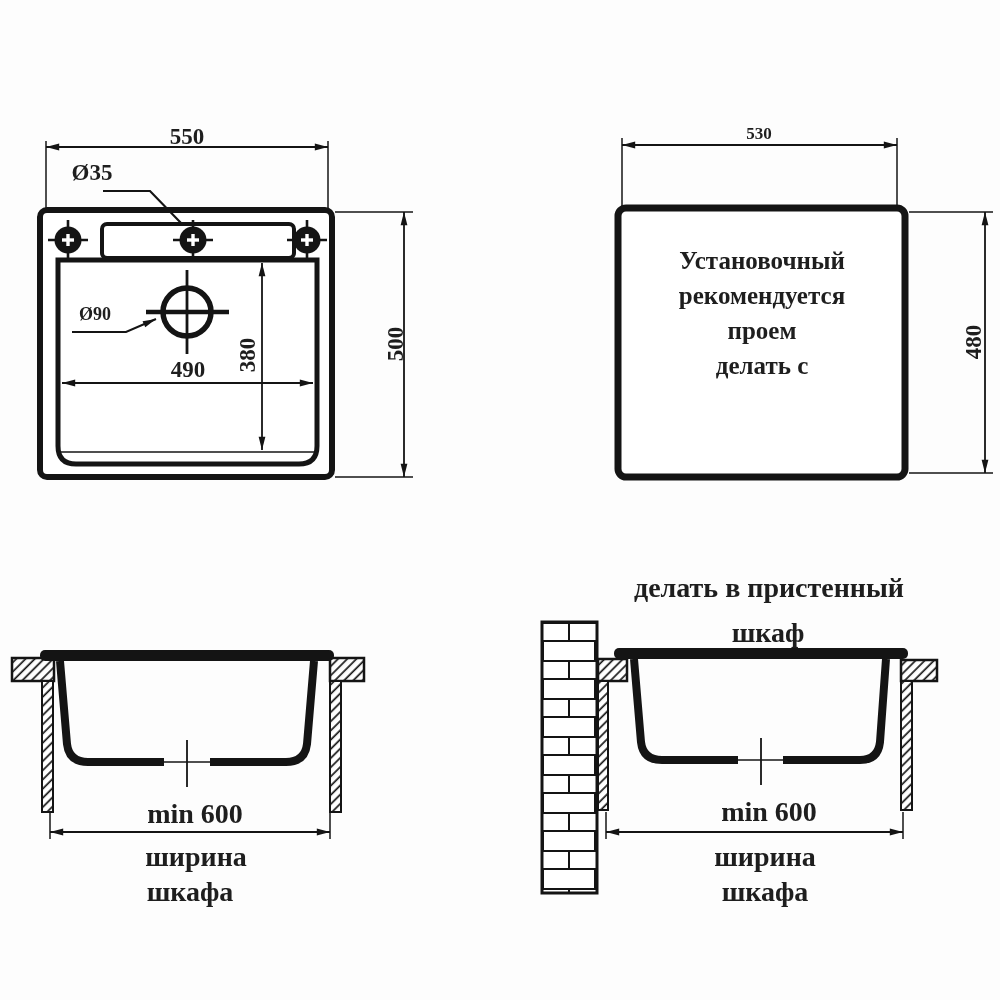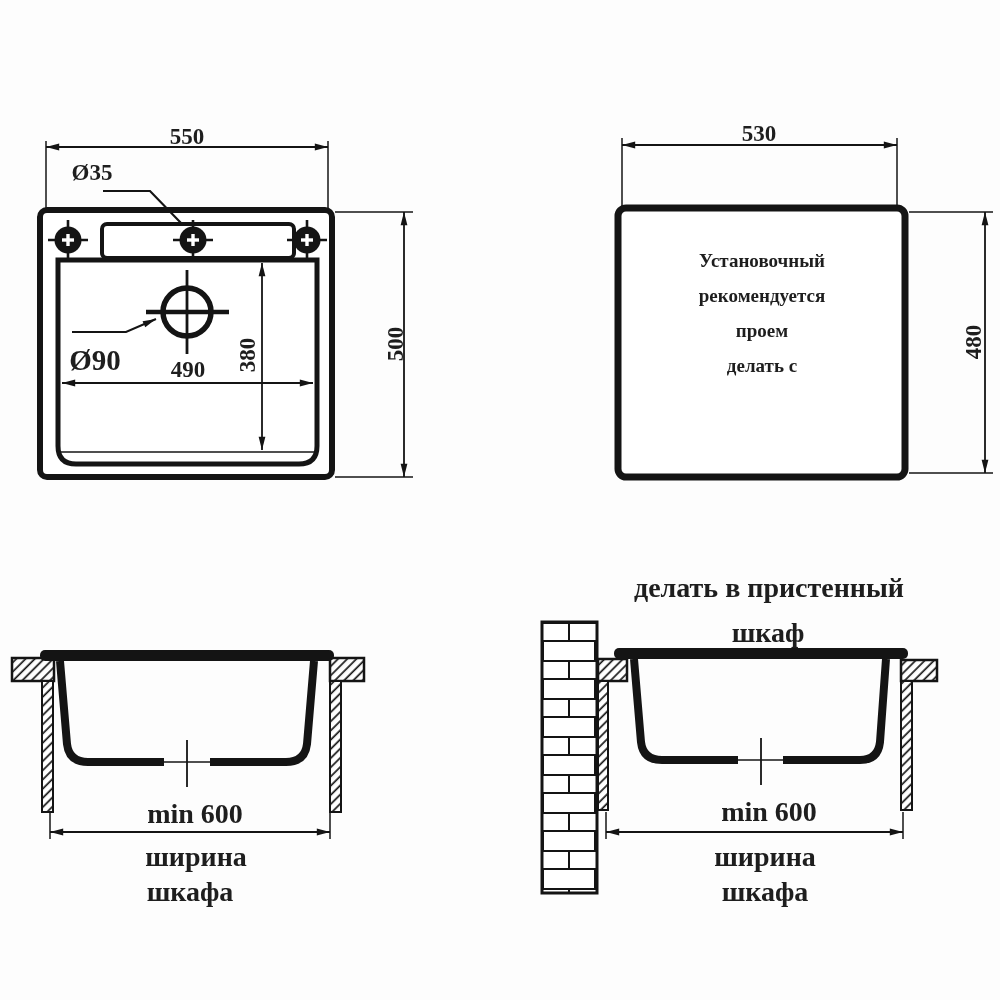--- a/index.html
+++ b/index.html
@@ -16,21 +16,21 @@
     line-height:1;
   }
   .lbl.vert{transform:translate(-50%,-50%) rotate(-90deg);}
   .note{
     position:absolute;
     font-family:"Liberation Serif",serif;
     color:#1e1e1e;
     font-weight:600;
     text-align:center;
     line-height:35px;
-    font-size:19px;
+    font-size:25px;
   }
 </style>
 </head>
 <body>
 
 <div id="stage">
 
 <svg width="1000" height="1000" viewBox="0 0 1000 1000">
   <defs>
     <marker id="arr" markerUnits="userSpaceOnUse" markerWidth="15" markerHeight="9" refX="14.2" refY="4.5" orient="auto-start-reverse">
@@ -150,26 +150,26 @@
     <g>
       <line x1="606" y1="812" x2="606" y2="839" stroke="#141414" stroke-width="1.5"></line>
       <line x1="903" y1="812" x2="903" y2="839" stroke="#141414" stroke-width="1.5"></line>
       <line x1="606" y1="832" x2="903" y2="832" stroke="#141414" stroke-width="1.8" marker-start="url(#arr)" marker-end="url(#arr)"></line>
     </g>
   </g>
 </svg>
 
 <div class="lbl" style="left:187px;top:136px;font-size:23px;">550</div>
 <div class="lbl" style="left:92px;top:172px;font-size:23px;">Ø35</div>
-<div class="lbl" style="left:95px;top:314px;font-size:29px;margin-top:46px;">Ø90</div>
+<div class="lbl" style="left:95px;top:314px;font-size:18px;">Ø90</div>
 <div class="lbl" style="left:188px;top:369px;font-size:23px;">490</div>
 <div class="lbl vert" style="left:247px;top:355px;font-size:23px;">380</div>
 <div class="lbl vert" style="left:395px;top:344px;font-size:23px;">500</div>
 
-<div class="lbl" style="left:759px;top:133px;font-size:23px;">530</div>
+<div class="lbl" style="left:759px;top:133px;font-size:17px;">530</div>
 <div class="lbl vert" style="left:973px;top:342px;font-size:23px;">480</div>
 
 <div class="note" style="left:618px;top:243px;width:288px;">
   <div>Установочный</div>
   <div>рекомендуется</div>
   <div>проем</div>
   <div>делать с</div>
 </div>
 
 <div class="lbl" style="left:195px;top:814px;font-size:28px;">min 600</div>

